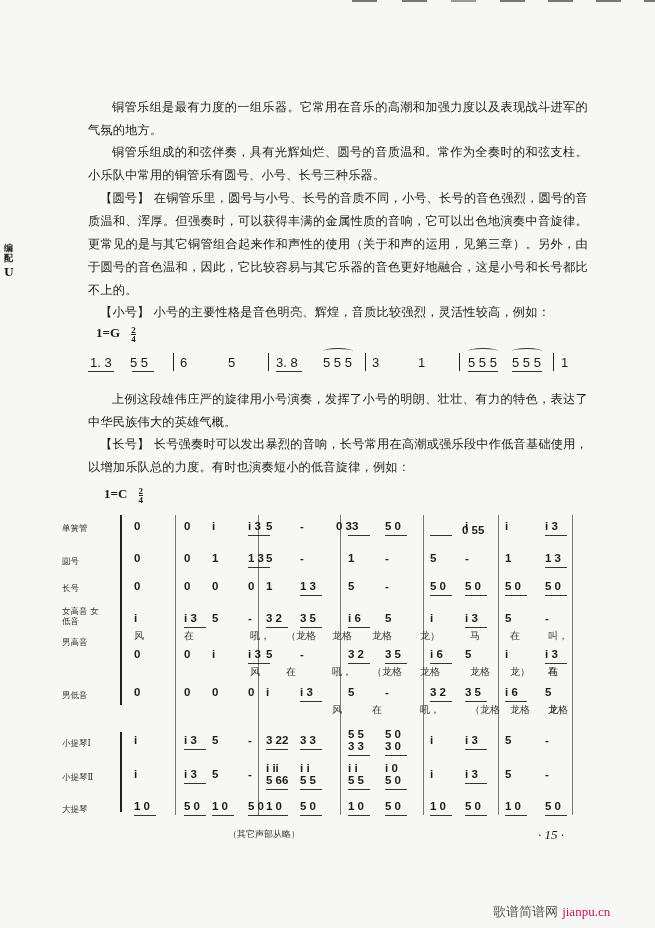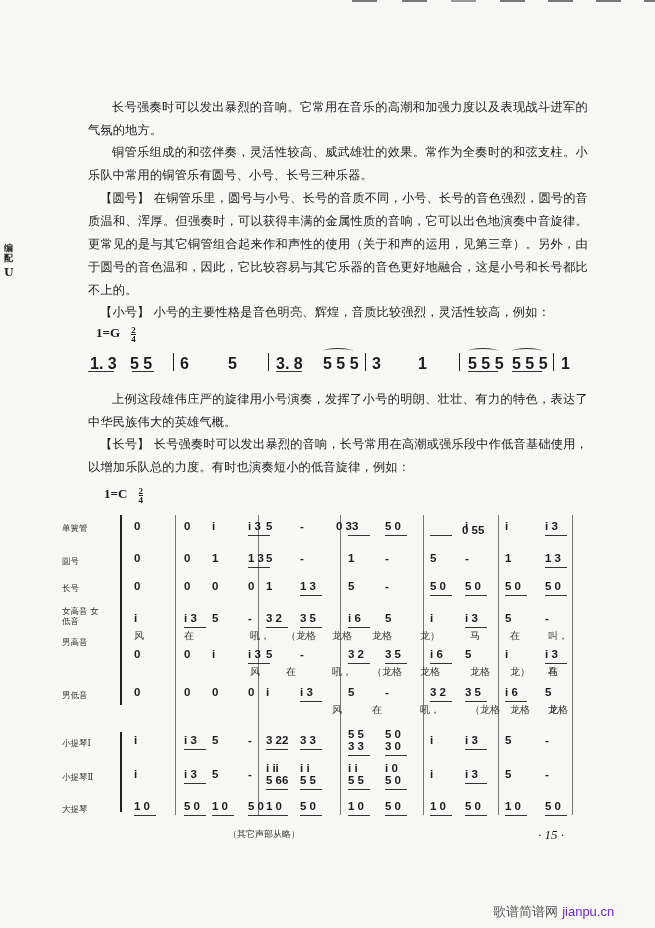--- a/index.html
+++ b/index.html
@@ -5,50 +5,50 @@
   html,body{margin:0;padding:0;}
   body{width:655px;height:928px;background:#f7f7f5;position:relative;overflow:hidden;
        font-family:"DejaVu Serif",serif;color:#1c1c1c;}
   .topmark{position:absolute;top:0;height:2px;background:#777;}
   .side{position:absolute;left:4px;font-size:9px;font-weight:bold;color:#222;line-height:10px;width:10px;}
   .para{position:absolute;left:88px;width:500px;font-size:12.2px;line-height:23px;letter-spacing:0.2px;text-align:justify;}
   .key{position:absolute;font-family:"Liberation Serif",serif;font-size:13px;font-weight:bold;}
   .frac{display:inline-block;vertical-align:middle;text-align:center;font-size:9px;line-height:8px;margin-left:8px;}
   .frac span{display:block;}
   .frac span.top{border-bottom:1px solid #222;}
-  .mel{position:absolute;top:355px;left:88px;width:480px;height:30px;font-family:"Liberation Sans",sans-serif;font-weight:bold;font-size:16px;}
+  .mel{position:absolute;top:355px;left:88px;width:480px;height:30px;font-family:"Liberation Sans",sans-serif;font-weight:normal;font-size:13px;}
   .mel .t{position:absolute;top:0;}
   .bar{position:absolute;width:1px;background:#222;}
   .ul{position:absolute;height:1px;background:#333;}
   .lbl{position:absolute;left:62px;font-size:8.5px;color:#333;white-space:nowrap;}
   .n{position:absolute;font-family:"Liberation Sans",sans-serif;font-weight:bold;font-size:11.5px;}
   .ly{position:absolute;font-size:10px;color:#333;}
   .brace{position:absolute;width:2px;background:#222;}
   .pg{position:absolute;left:538px;top:827px;font-family:"Liberation Serif",serif;font-style:italic;font-size:13px;}
   .note{position:absolute;left:228px;top:828px;font-size:9px;color:#333;}
   .wm{position:absolute;left:493px;top:903px;font-size:13px;color:#555;}
-  .wm .en{color:#6d28d9;font-family:Liberation Sans, sans-serif;}
+  .wm .en{color:#be185d;font-family:Liberation Serif, serif;}
   .slur{position:absolute;border-top:1px solid #333;border-radius:50% 50% 0 0;height:5px;}
 </style>
 </head>
 <body>
 
 <div class="topmark" style="left:352px;width:25px;"></div>
 <div class="topmark" style="left:402px;width:25px;"></div>
 <div class="topmark" style="left:451px;width:25px;background:#999;"></div>
 <div class="topmark" style="left:500px;width:25px;"></div>
 <div class="topmark" style="left:548px;width:25px;"></div>
 <div class="topmark" style="left:596px;width:25px;"></div>
 <div class="topmark" style="left:644px;width:11px;"></div>
 
 <div class="side" style="top:243px;">编配</div>
 <div class="side" style="top:268px;font-size:11px;">U</div>
 
-<div class="para" style="top:96px;text-indent:24px;">长号强奏时可以发出暴烈的音响。它常用在音乐的高潮和加强力度以及表现战斗进军的气氛的地方。</div>
-<div class="para" style="top:141px;text-indent:24px;">铜管乐组成的和弦伴奏，灵活性较高、威武雄壮的效果。常作为全奏时的和弦支柱。小乐队中常用的铜管乐有圆号、小号、长号三种乐器。</div>
+<div class="para" style="top:96px;text-indent:24px;">铜管乐组是最有力度的一组乐器。它常用在音乐的高潮和加强力度以及表现战斗进军的气氛的地方。</div>
+<div class="para" style="top:141px;text-indent:24px;">铜管乐组成的和弦伴奏，具有光辉灿烂、圆号的音质温和。常作为全奏时的和弦支柱。小乐队中常用的铜管乐有圆号、小号、长号三种乐器。</div>
 <div class="para" style="top:187px;text-indent:12px;">【圆号】 在铜管乐里，圆号与小号、长号的音质不同，小号、长号的音色强烈，圆号的音质温和、浑厚。但强奏时，可以获得丰满的金属性质的音响，它可以出色地演奏中音旋律。更常见的是与其它铜管组合起来作和声性的使用（关于和声的运用，见第三章）。另外，由于圆号的音色温和，因此，它比较容易与其它乐器的音色更好地融合，这是小号和长号都比不上的。</div>
 <div class="para" style="top:301px;text-indent:12px;">【小号】 小号的主要性格是音色明亮、辉煌，音质比较强烈，灵活性较高，例如：</div>
 
 <div class="key" style="left:96px;top:325px;">
   <span>1=G</span>
   <span class="frac"><span class="top">2</span><span>4</span></span>
 </div>
 <div class="mel">
   <span class="t" style="left:2px;">1. 3</span>
   <div class="ul" style="left:0;top:16px;width:26px;"></div>

